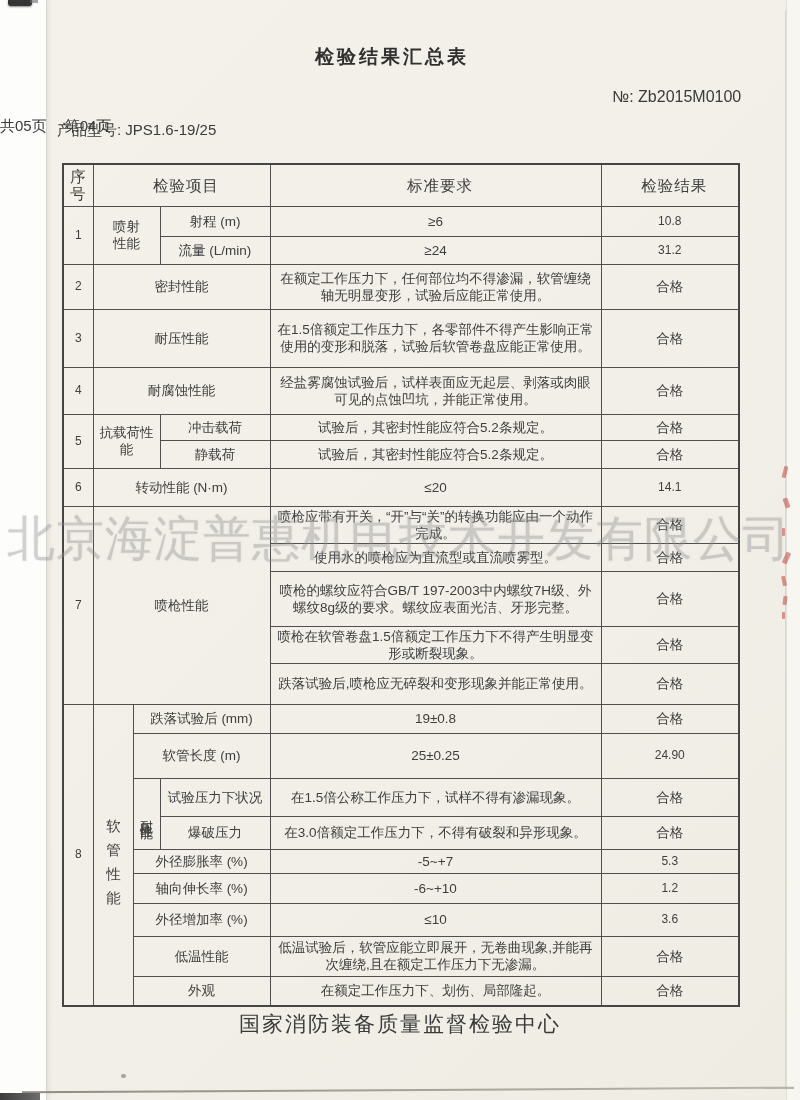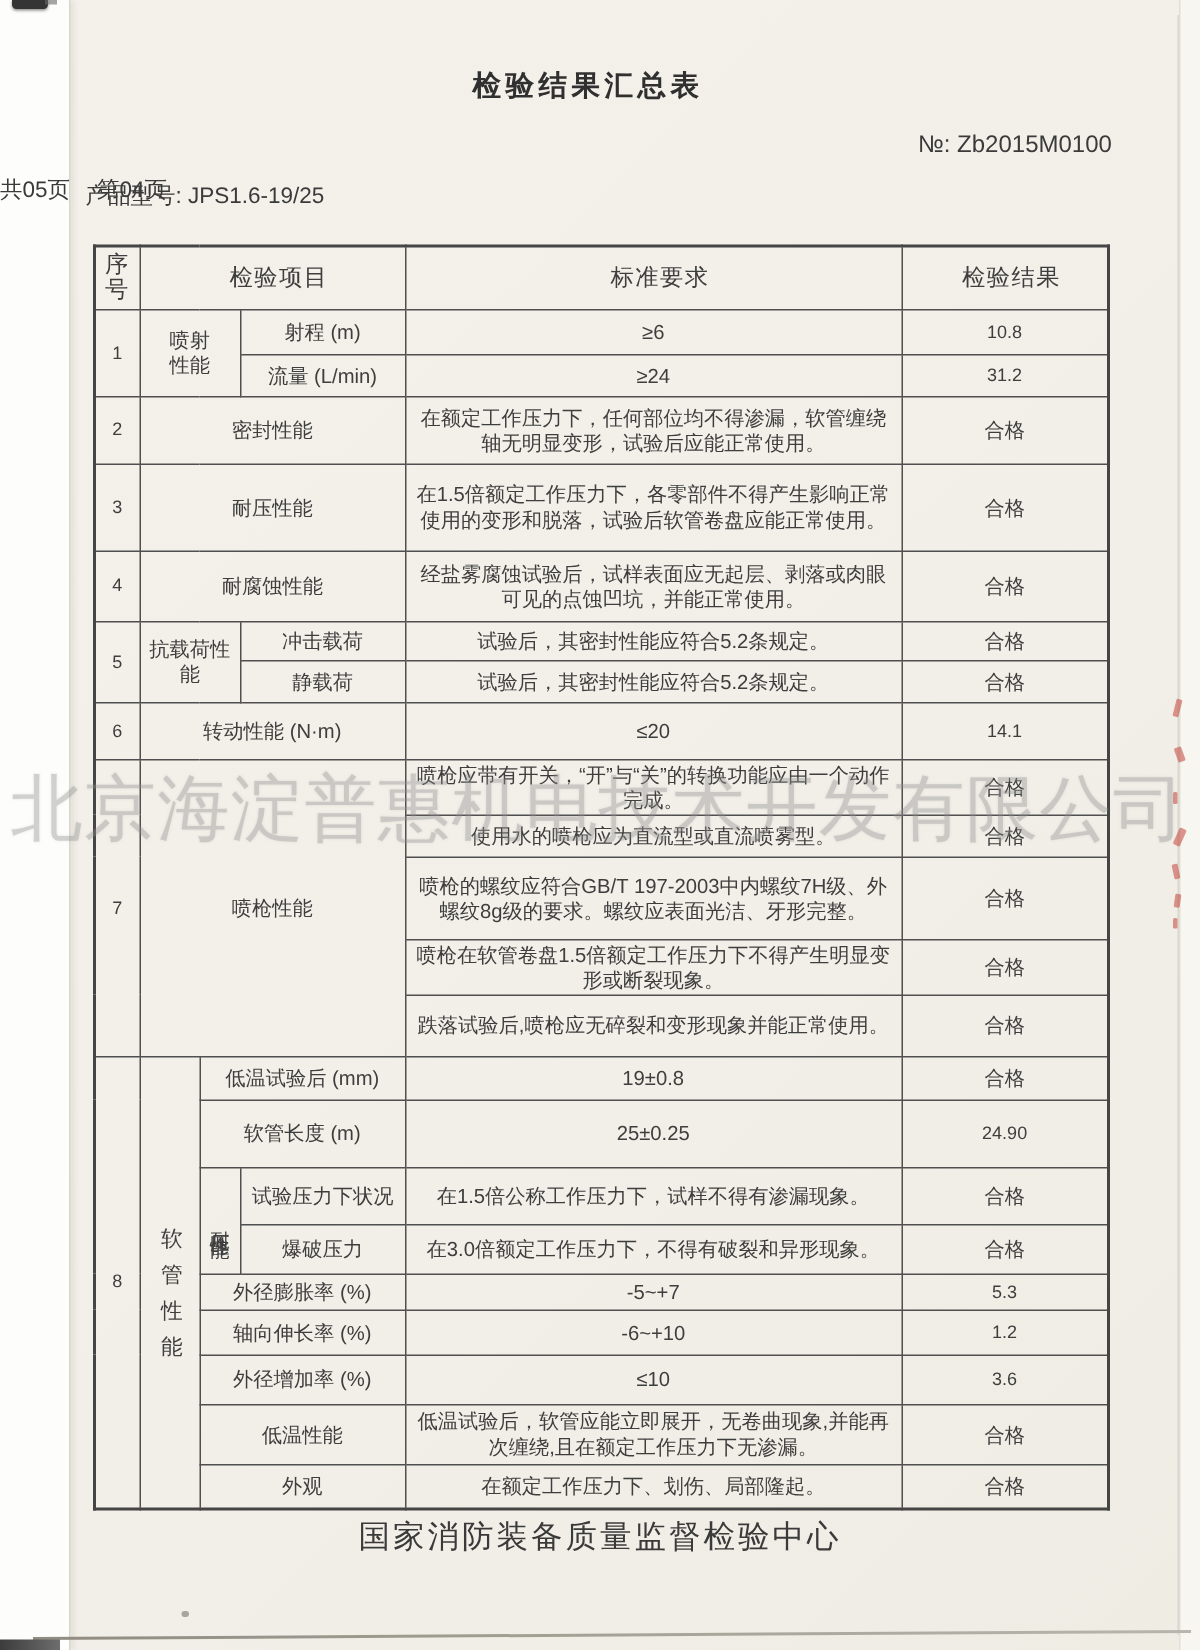--- a/index.html
+++ b/index.html
@@ -197,21 +197,21 @@
         <td>合格</td>
       </tr>
       <tr style="height:41px">
         <td class="std-left">跌落试验后,喷枪应无碎裂和变形现象并能正常使用。</td>
         <td>合格</td>
       </tr>
 
       <tr style="height:29px">
         <td rowspan="9" class="num">8</td>
         <td rowspan="9" class="vert">软管性能</td>
-        <td colspan="2">低温试验后 (mm)</td>
+        <td colspan="2">跌落试验后 (mm)</td>
         <td>19±0.8</td>
         <td>合格</td>
       </tr>
       <tr style="height:45px">
         <td colspan="2">软管长度 (m)</td>
         <td>25±0.25</td>
         <td class="num">24.90</td>
       </tr>
       <tr style="height:38px">
         <td rowspan="2" class="vert-sm">耐压性能</td>

